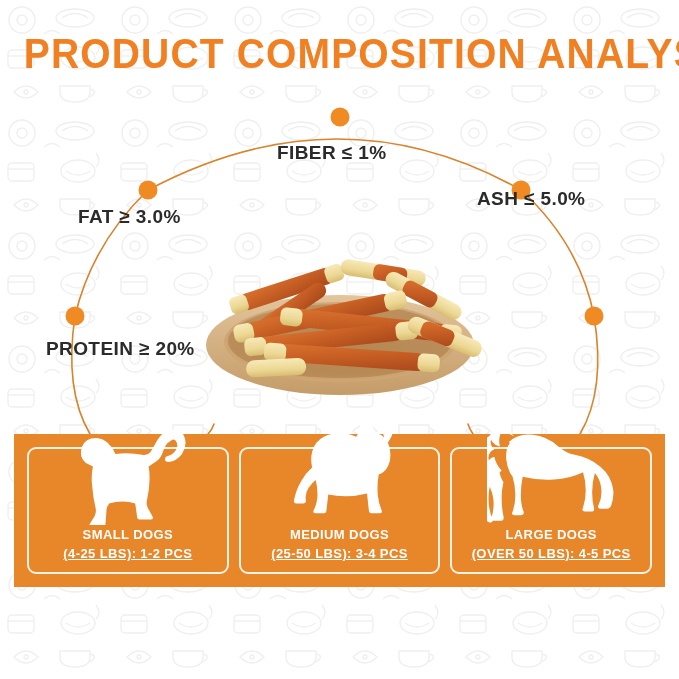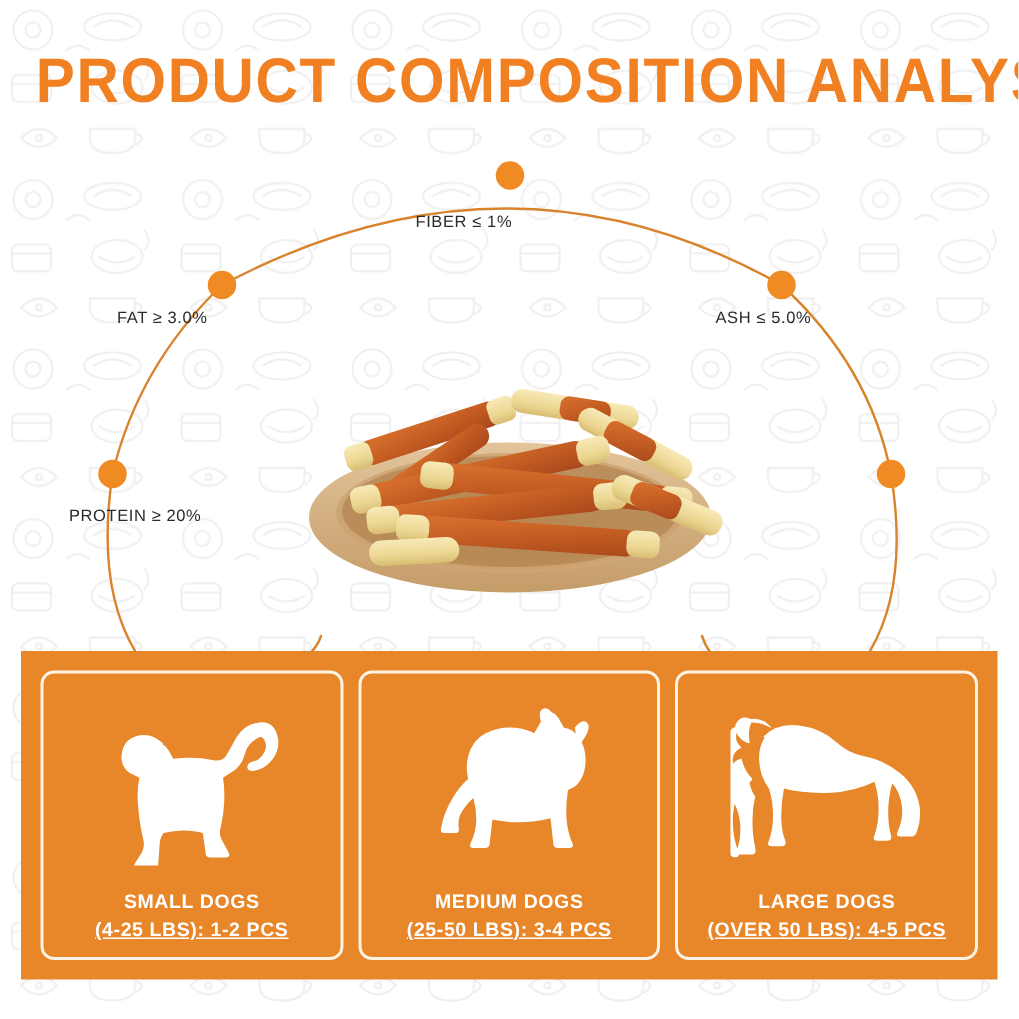--- a/index.html
+++ b/index.html
@@ -54,50 +54,50 @@
     inset: 0;
     z-index: 3;
     pointer-events: none;
   }
 
   
   .nutrient-label {
     position: absolute;
     z-index: 5;
     font-family: "Liberation Sans", sans-serif;
-    font-size: 11px;
-    font-weight: normal;
+    font-size: 19px;
+    font-weight: bold;
     color: #2b2b2b;
     white-space: nowrap;
     letter-spacing: 0.4px;
   }
 
   #label-fiber    { top: 142px; left: 277px; }
   #label-fat      { top: 206px; left: 78px;  }
-  #label-ash      { top: 206px; left: 477px; }
+  #label-ash      { top: 188px; left: 477px; }
   #label-protein  { top: 338px; left: 14px; margin-left: 32px;  }
   #label-moisture { top: 338px; left: 505px; }
 
   
   #food-photo {
     position: absolute;
     left: 168px;
     top: 212px;
     width: 344px;
     height: 192px;
     z-index: 4;
   }
 
   
   #feeding-panel {
     position: absolute;
     left: 14px;
     top: 434px;
     width: 651px;
-    height: 219px;
+    height: 153px;
     background: #e8862a;
     z-index: 7;
     display: flex;
     flex-direction: row;
     align-items: stretch;
     justify-content: space-between;
     padding: 13px 13px;
     box-sizing: border-box;
     gap: 10px;
   }

